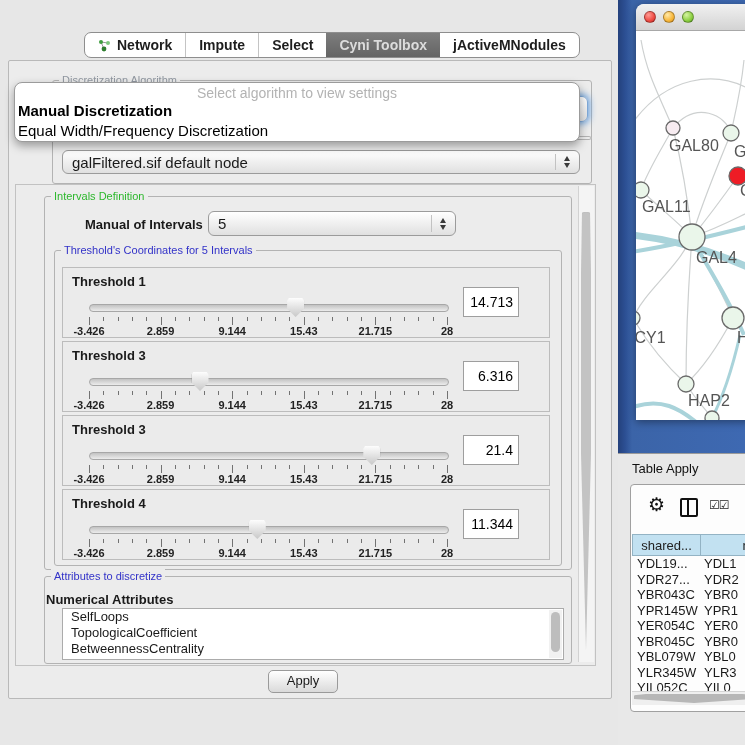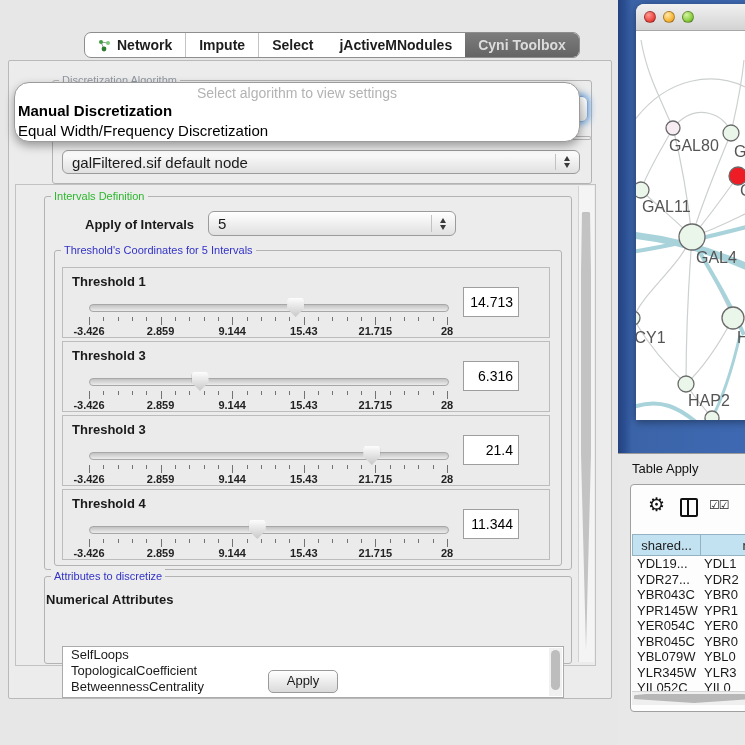--- a/index.html
+++ b/index.html
@@ -35,21 +35,21 @@
   
   .combo{display:flex;align-items:center;background:linear-gradient(#ffffff,#e0e0e0);
          border:1px solid #9b9b9b;border-radius:6px;font-size:15px;padding:0 9px;box-sizing:border-box;}
   .combo .arrows{margin-left:auto;display:flex;flex-direction:column;gap:2px;padding-left:8px;border-left:1px solid #c2c2c2;height:70%;justify-content:center;}
   .combo .up{width:0;height:0;border-left:3.5px solid transparent;border-right:3.5px solid transparent;border-bottom:5px solid #3a3a3a;}
   .combo .down{width:0;height:0;border-left:3.5px solid transparent;border-right:3.5px solid transparent;border-top:5px solid #3a3a3a;}
 
   
   #algo-group{left:52px;top:80px;width:538px;height:58px;}
   #algo-combo{left:60px;top:96px;width:528px;height:26px;border:1px solid #7fa9d8;box-shadow:0 0 6px 2px rgba(96,156,222,.85);}
-  #algo-popup{left:14px;top:82px;width:564px;height:58px;background:#fff;border:1px solid #9b9b9b;border-radius:15px;
+  #algo-popup{left:14px;top:82px;width:564px;height:58px;background:#fff;border:1px solid #9b9b9b;border-radius:8px;
               box-shadow:0 4px 10px rgba(0,0,0,.35);z-index:5;}
   #popup-hint{text-align:center;font-size:14px;color:#b3b3b3;padding-top:2px;}
   .popup-option{font-size:15px;color:#000;padding:1px 3px;line-height:18px;}
   .popup-option.current{font-weight:bold;}
 
   
   #tabledata-group{left:52px;top:136px;width:538px;height:46px;}
   #tabledata-combo{left:62px;top:150px;width:518px;height:24px;}
 
   
@@ -71,21 +71,21 @@
   .ticks{position:absolute;left:0;top:21px;width:358px;height:8px;}
   .ticks i{position:absolute;top:0;width:1px;background:#4a4a4a;opacity:.75;}
   .tlabels{position:absolute;left:0;top:29px;width:358px;height:12px;}
   .tlabels span{position:absolute;transform:translateX(-50%);font-size:11px;font-weight:bold;color:#222;white-space:nowrap;}
   .vbox{position:absolute;left:400px;top:19px;width:56px;height:30px;border:1px solid #9e9e9e;background:#fff;
         font-family:"Liberation Sans",sans-serif;font-size:14px;text-align:right;padding:0 5px 0 0;box-sizing:border-box;}
 
   
   #attr-group{left:44px;top:576px;width:526px;height:86px;}
   #num-attr{left:46px;top:592px;font-size:13px;font-weight:bold;}
-  #attr-list{left:62px;top:646px;width:500px;height:50px;background:#fff;border:1px solid #ababab;overflow:hidden;}
+  #attr-list{left:62px;top:608px;width:500px;height:50px;background:#fff;border:1px solid #ababab;overflow:hidden;}
   .attr-item{font-size:13px;line-height:16px;padding-left:8px;}
   #attr-scroll{position:absolute;right:1px;top:1px;width:13px;height:48px;background:#f1f1f1;}
   #attr-scroll .pill{position:absolute;left:2px;top:2px;width:9px;height:40px;background:#bdbdbd;border-radius:5px;}
 
   
   #apply-btn{left:268px;top:670px;width:68px;height:21px;border:1px solid #9a9a9a;border-radius:5px;
              background:linear-gradient(#ffffff,#dadada);font-size:13px;text-align:center;line-height:20px;}
 
   
   #net-desktop{left:618px;top:0;width:127px;height:453px;background:linear-gradient(90deg,#24417c 0,#2c4f93 7px,#3b64a8 14px,#3e69b2 100%);}
@@ -137,25 +137,25 @@
           <circle cx="6" cy="10" r="2.4" fill="#2e7d2e"></circle>
         </svg>
         <span>Network</span>
       </div>
       <div class="tab sep">
         <span>Impute</span>
       </div>
       <div class="tab sep">
         <span>Select</span>
       </div>
+      <div class="tab selected">
+        <span>Cyni Toolbox</span>
+      </div>
       <div class="tab">
         <span>jActiveMNodules</span>
-      </div>
-      <div class="tab selected">
-        <span>Cyni Toolbox</span>
       </div>
     </div>
 
   <div id="content" class="abs"></div>
   <div id="scrollpane" class="abs"></div>
   <div id="vscroll" class="abs">
     <div class="thumb"></div>
   </div>
 
   <div id="algo-group" class="abs group">
@@ -183,21 +183,21 @@
     <span>galFiltered.sif default node</span>
     <span class="arrows">
         <i class="up"></i>
         <i class="down"></i>
       </span>
   </div>
 
   <div id="interval-group" class="abs group">
     <span class="gtitle green">Intervals Definition</span>
   </div>
-  <div id="noi-label" class="abs">Apply of Intervals</div>
+  <div id="noi-label" class="abs">Manual of Intervals</div>
   <div id="noi-combo" class="abs combo">
     <span>5</span>
     <span class="arrows">
         <i class="up"></i>
         <i class="down"></i>
       </span>
   </div>
   <div id="thr-group" class="abs group">
     <span class="gtitle blue">Threshold's Coordinates for 5 Intervals</span>
   </div>

